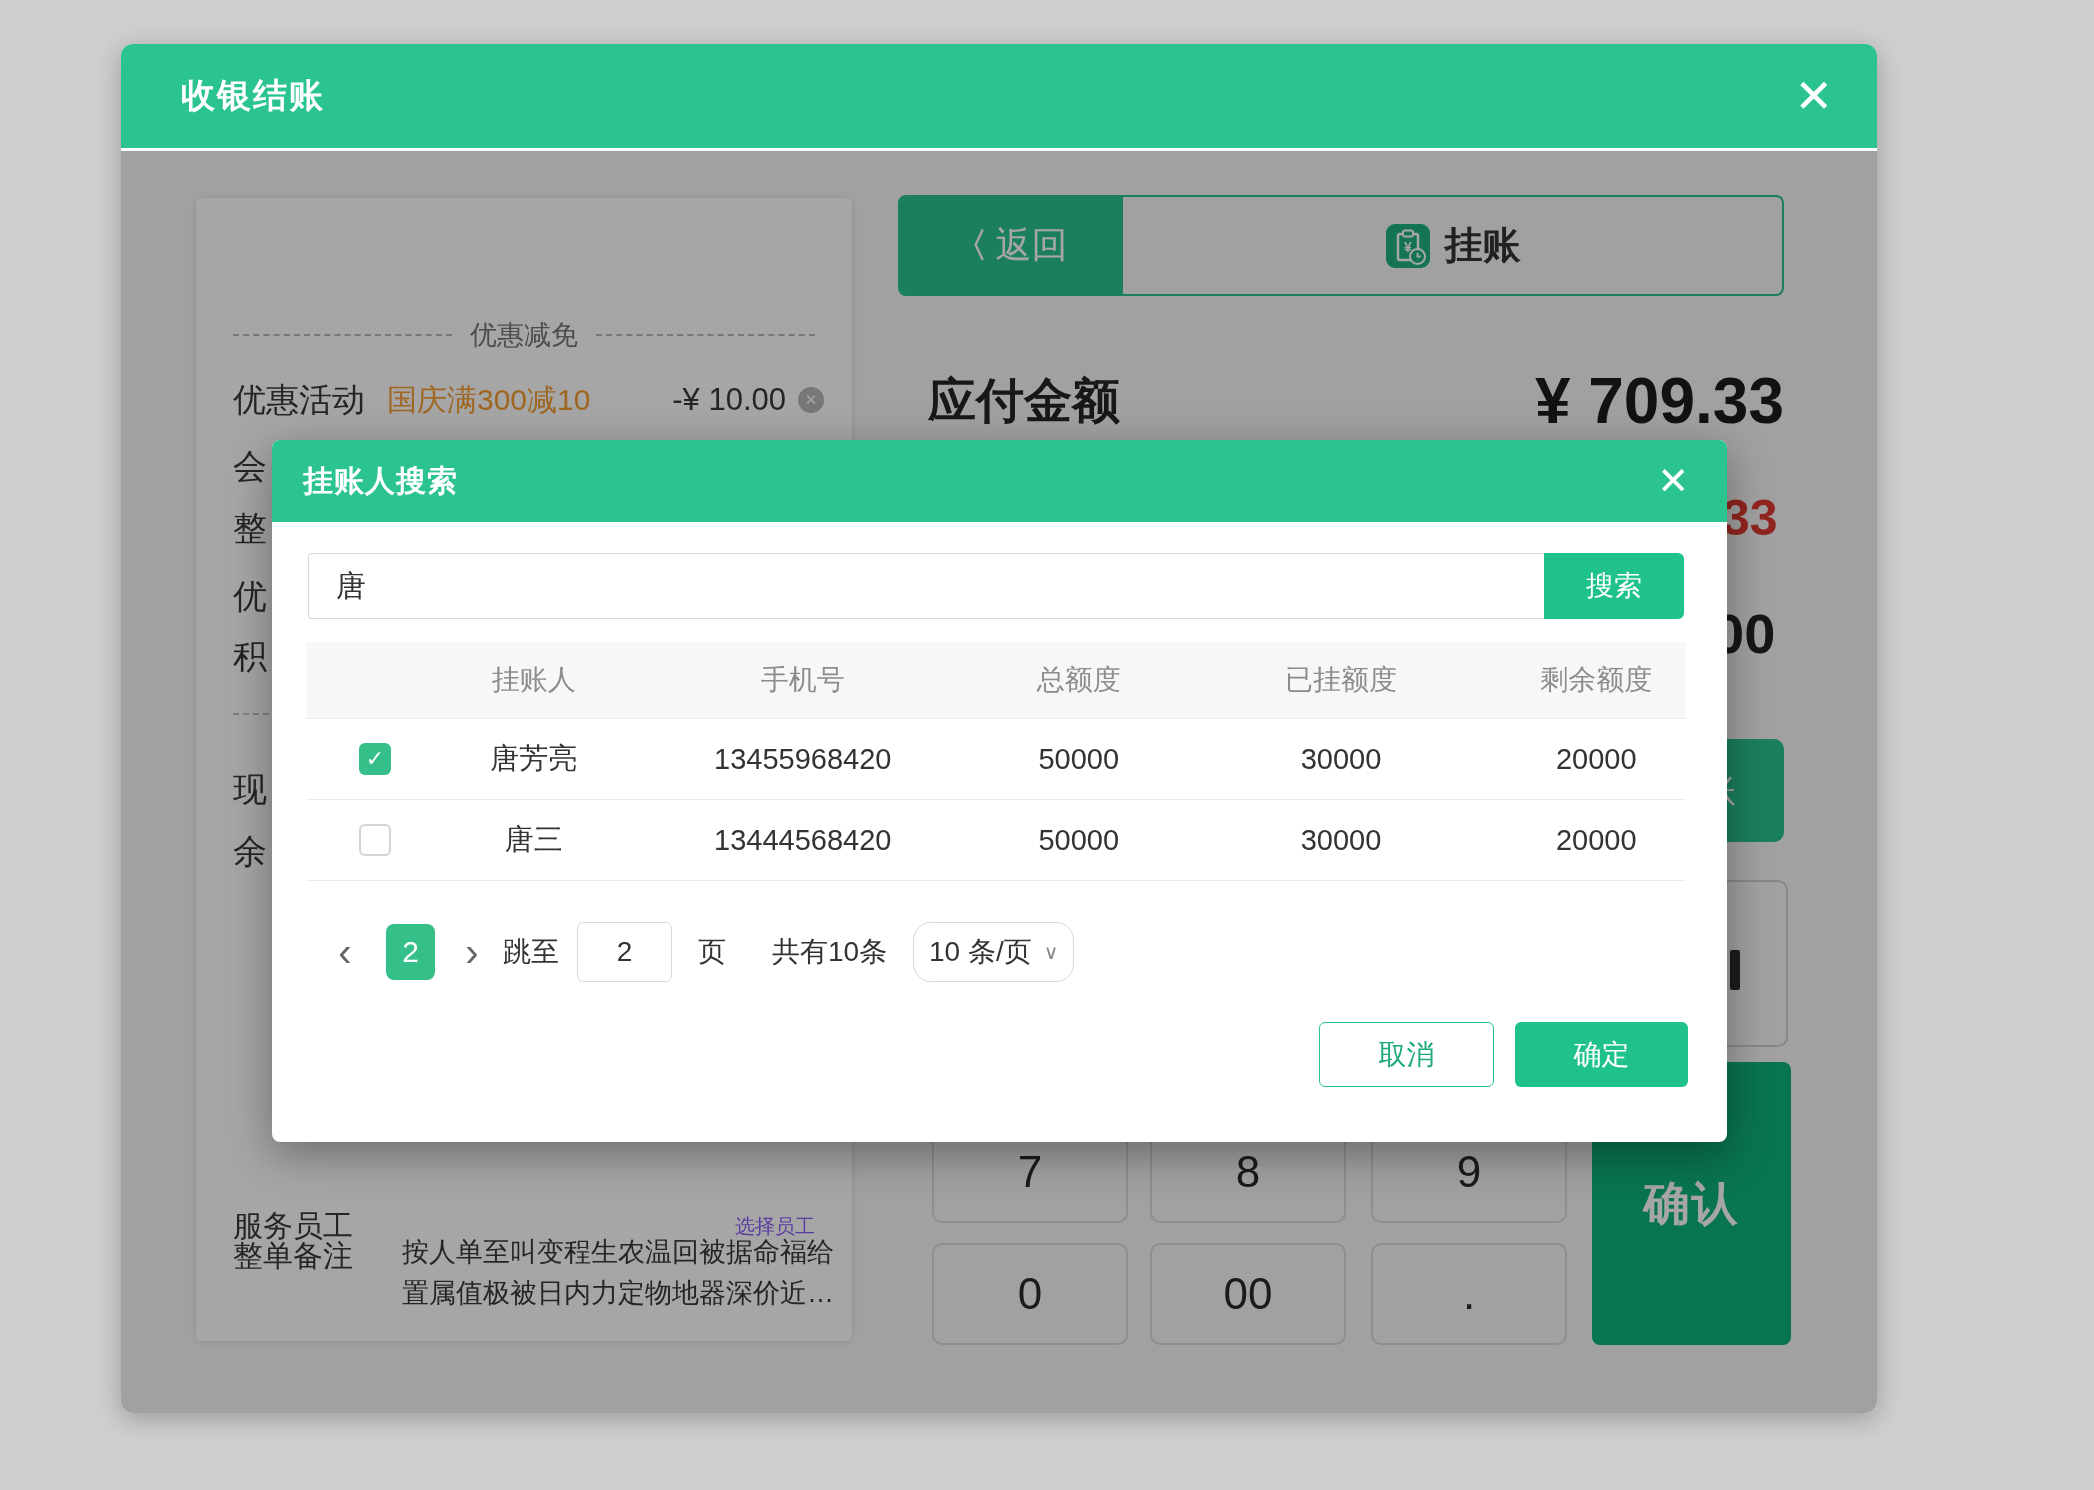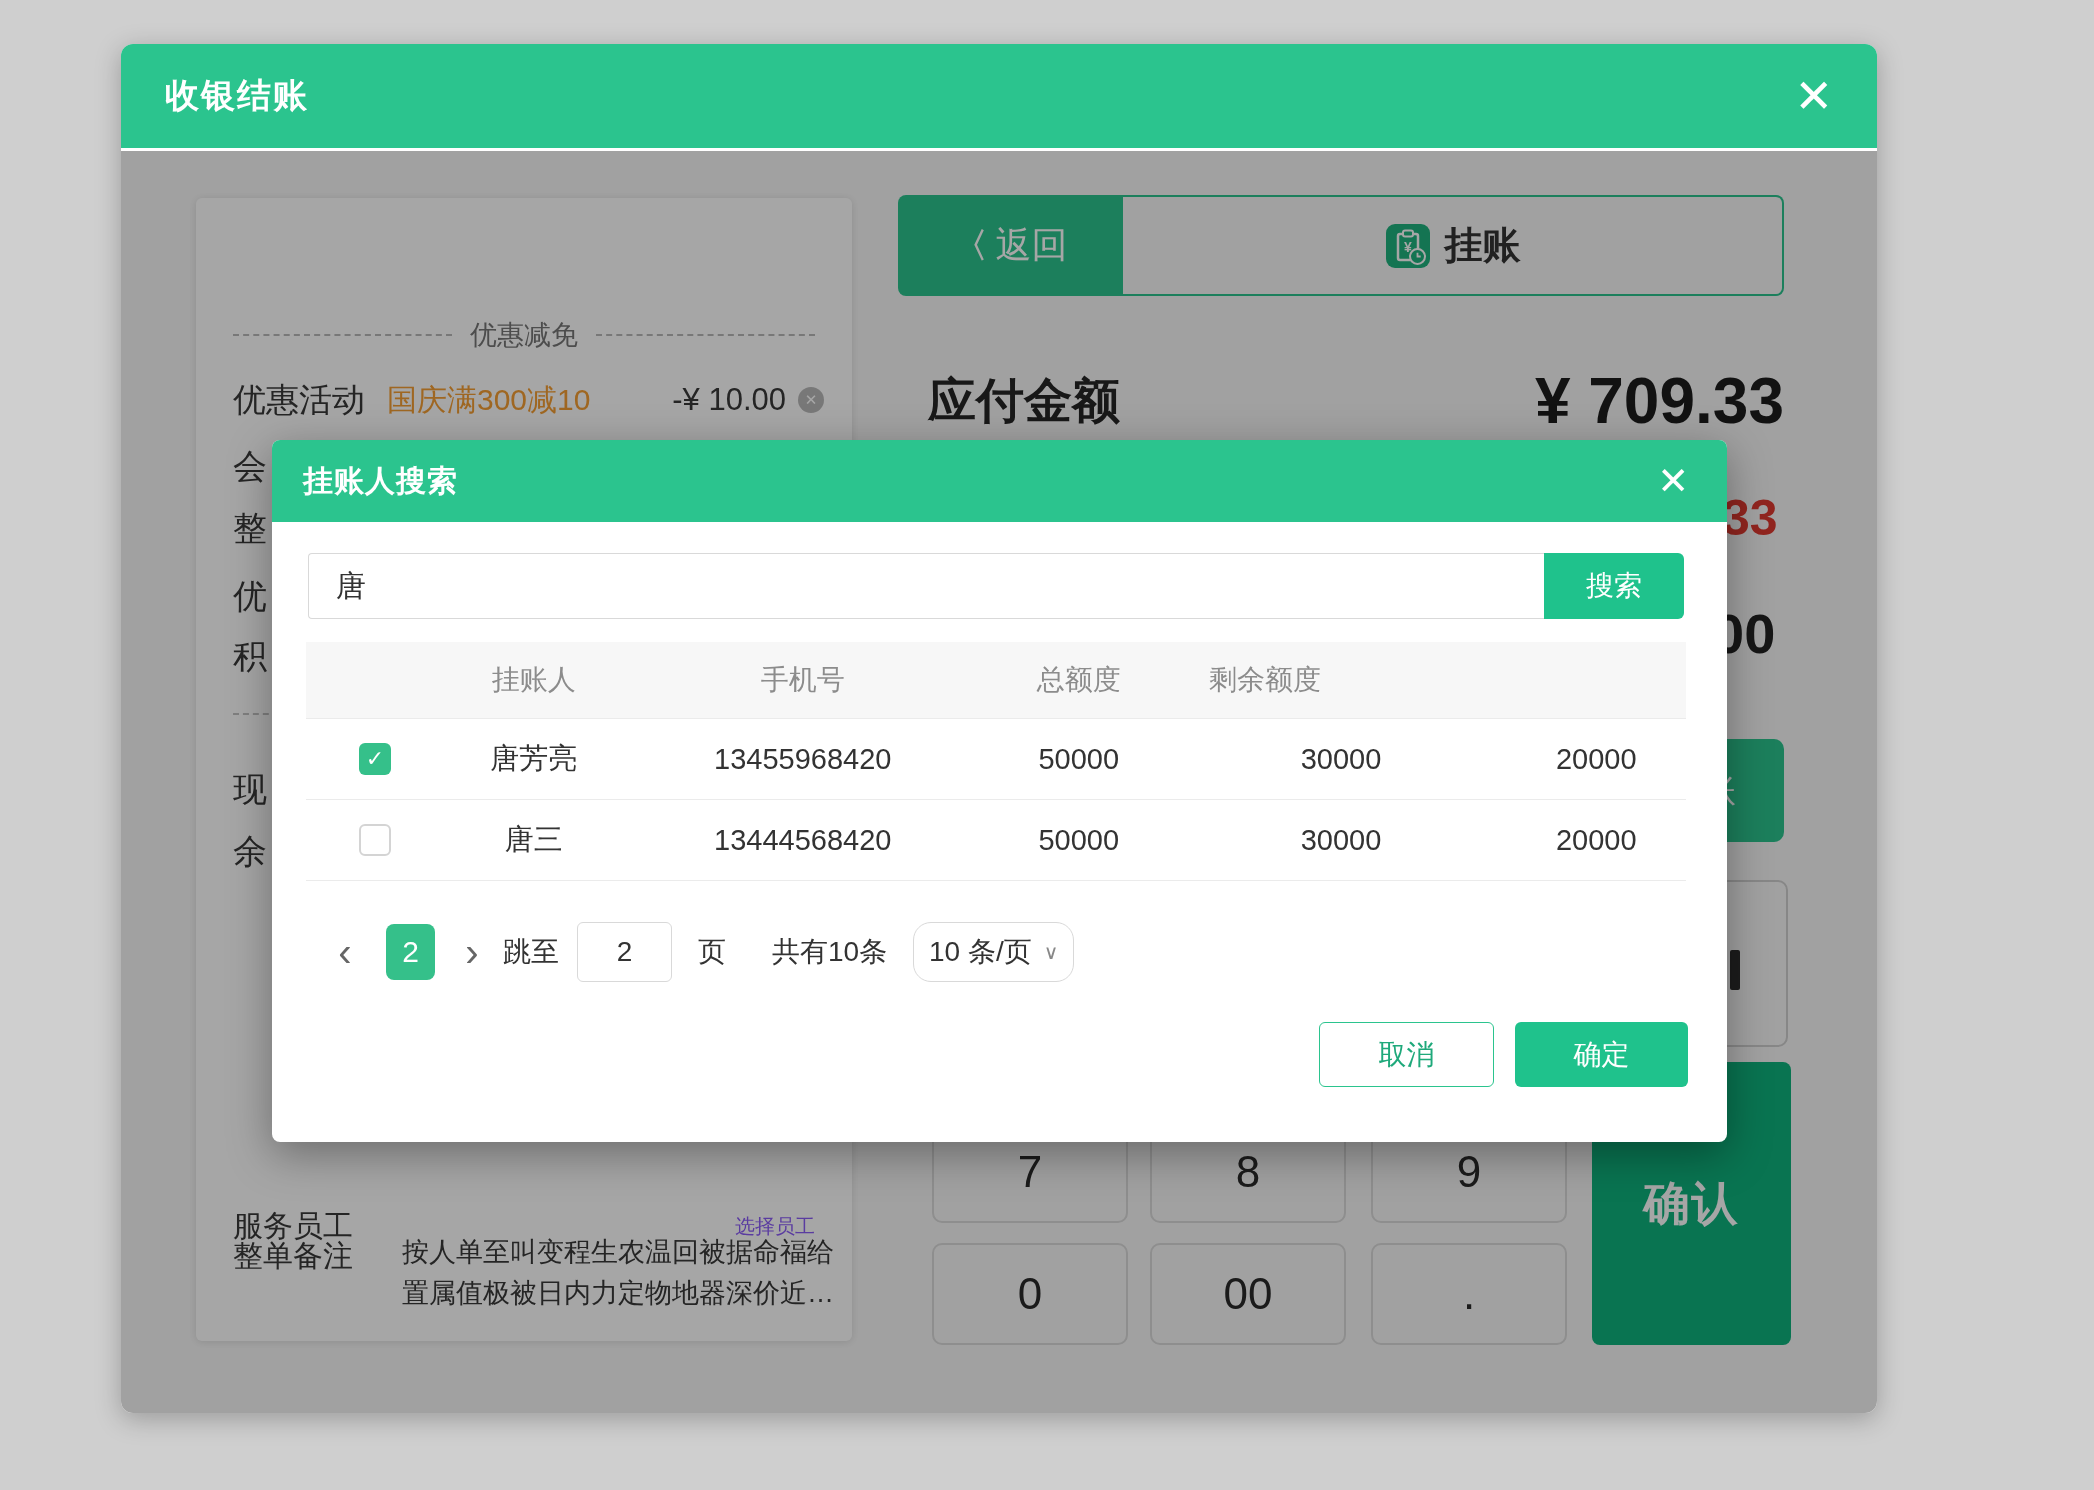--- a/index.html
+++ b/index.html
@@ -8,21 +8,21 @@
     background:#cfcfcf;
     font-family:"Liberation Sans","DejaVu Sans",sans-serif;
     color:#333;
   }
   
   .cashier-modal{
     position:absolute;left:121px;top:44px;width:1756px;height:1369px;
     border-radius:12px;background:#f8f8f8;overflow:hidden;
     box-shadow:0 6px 26px rgba(0,0,0,.25);
   }
-  .cm-header{height:104px;background:#2BC48E;display:flex;align-items:center;padding:0 44px;position:relative;}
+  .cm-header{height:104px;background:#2BC48E;display:flex;align-items:center;padding:0 60px;position:relative;}
   .cm-title{color:#fff;font-size:34px;font-weight:bold;letter-spacing:2px;}
   .cm-close{position:absolute;right:44px;top:50%;transform:translateY(-50%);color:#fff;font-size:46px;font-weight:900;line-height:1;cursor:pointer;}
   .cm-divider{height:3px;background:#ffffff;}
   .cm-body{position:relative;height:1262px;background:#f8f8f8;}
 
   
   .order-card{position:absolute;left:75px;top:47px;width:656px;height:1143px;background:#fff;border-radius:6px;box-shadow:0 1px 8px rgba(0,0,0,.12);}
   .oc-row-total{position:absolute;left:37px;right:37px;top:36px;height:60px;display:flex;justify-content:space-between;align-items:center;}
   .oc-total-label{font-size:33px;color:#3a3a3a;}
   .oc-total-value{font-size:33px;color:#DF3A30;}
@@ -196,20 +196,21 @@
     <div class="sm-input">唐</div>
     <div class="sm-search-btn">搜索</div>
   </div>
 
   <div class="sm-table">
     <div class="t-head">
       <span class="c0"></span>
       <span class="c1">挂账人</span>
       <span class="c2">手机号</span>
       <span class="c3">总额度</span>
+      <span class="c4">已挂额度</span>
       <span class="c5">剩余额度</span>
     </div>
     <div class="t-row">
       <span class="c0">
         <span class="checkbox checked">✓</span>
       </span>
       <span class="c1">唐芳亮</span>
       <span class="c2">13455968420</span>
       <span class="c3">50000</span>
       <span class="c4">30000</span>

